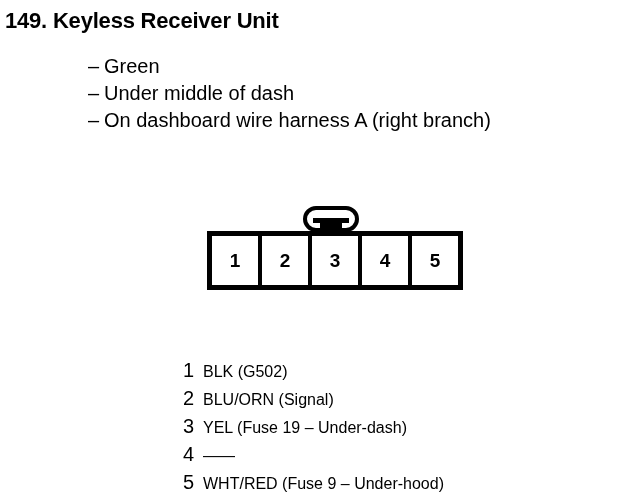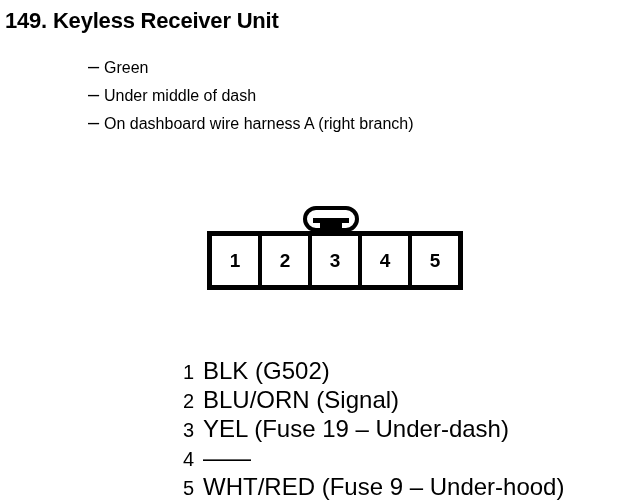--- a/index.html
+++ b/index.html
@@ -43,21 +43,21 @@
     font-size: 20px;
     line-height: 27px;
     white-space: nowrap;
   }
   .bullet-dash {
     width: 16px;
     flex: 0 0 16px;
     font-size: 20px;
   }
   .bullet-text {
-    font-size: 16px;
+    font-size: 20px;
   }
 
   
   #connector-diagram {
     position: absolute;
     left: 207px;
     top: 206px;
     width: 256px;
     height: 84px;
   }
@@ -136,21 +136,21 @@
     font-size: 20px;
     line-height: 27px;
     white-space: nowrap;
   }
   .pin-number {
     width: 20px;
     flex: 0 0 20px;
     font-size: 20px;
   }
   .pin-desc {
-    font-size: 24px;
+    font-size: 16px;
   }
 </style>
 </head>
 <body>
 
 <div id="page-title">149. Keyless Receiver Unit</div>
 
 <div id="bullet-list">
   <div class="bullet-row">
     <span class="bullet-dash">–</span>

